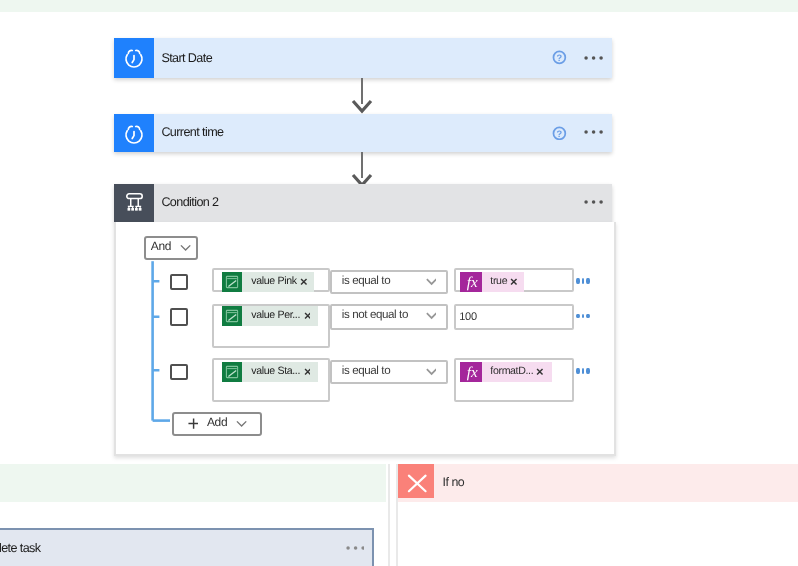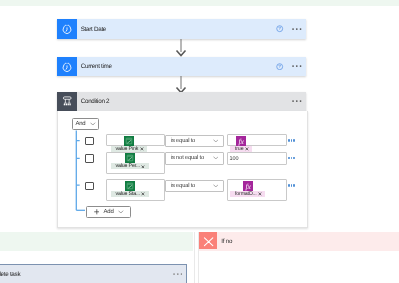--- a/index.html
+++ b/index.html
@@ -34,21 +34,21 @@
 
   .pill{position:absolute;border:1px solid #8d8d8d;background:#fff;border-radius:1.5px;box-sizing:border-box;
         display:flex;align-items:center;justify-content:center;gap:3px;}
   .pill .lbl{font-size:6px;letter-spacing:-.2px;color:#313131;}
 
   .chev{width:5.6px;height:3.8px;display:block;}
 
   .cbox{position:absolute;width:8.5px;height:8.5px;box-sizing:border-box;border:1.1px solid #505050;border-radius:1px;background:#fff;}
 
   .field{position:absolute;border:1px solid #c9c9c9;background:#fff;border-radius:1px;box-sizing:border-box;}
-  .token{position:absolute;display:flex;align-items:center;height:10px;flex-direction:column;}
+  .token{position:absolute;display:flex;align-items:center;height:10px;}
   .token .tic{width:10.2px;height:10px;display:flex;align-items:center;justify-content:center;flex:0 0 10.2px;}
   .token .tlbl{display:flex;align-items:center;gap:1.6px;height:10px;padding:0 3.5px 0 4.5px;
                font-size:5.3px;letter-spacing:-.18px;white-space:nowrap;}
   .xmark{display:block;width:3.8px;height:3.8px;}
 
   .excel .tic{background:#107c41;}
   .excel .tlbl{background:#dfe9e3;color:#232323;}
   .fx .tic{background:#a4269b;}
   .fx .tlbl{background:#f6dcf0;color:#2e2e2e;}
 

